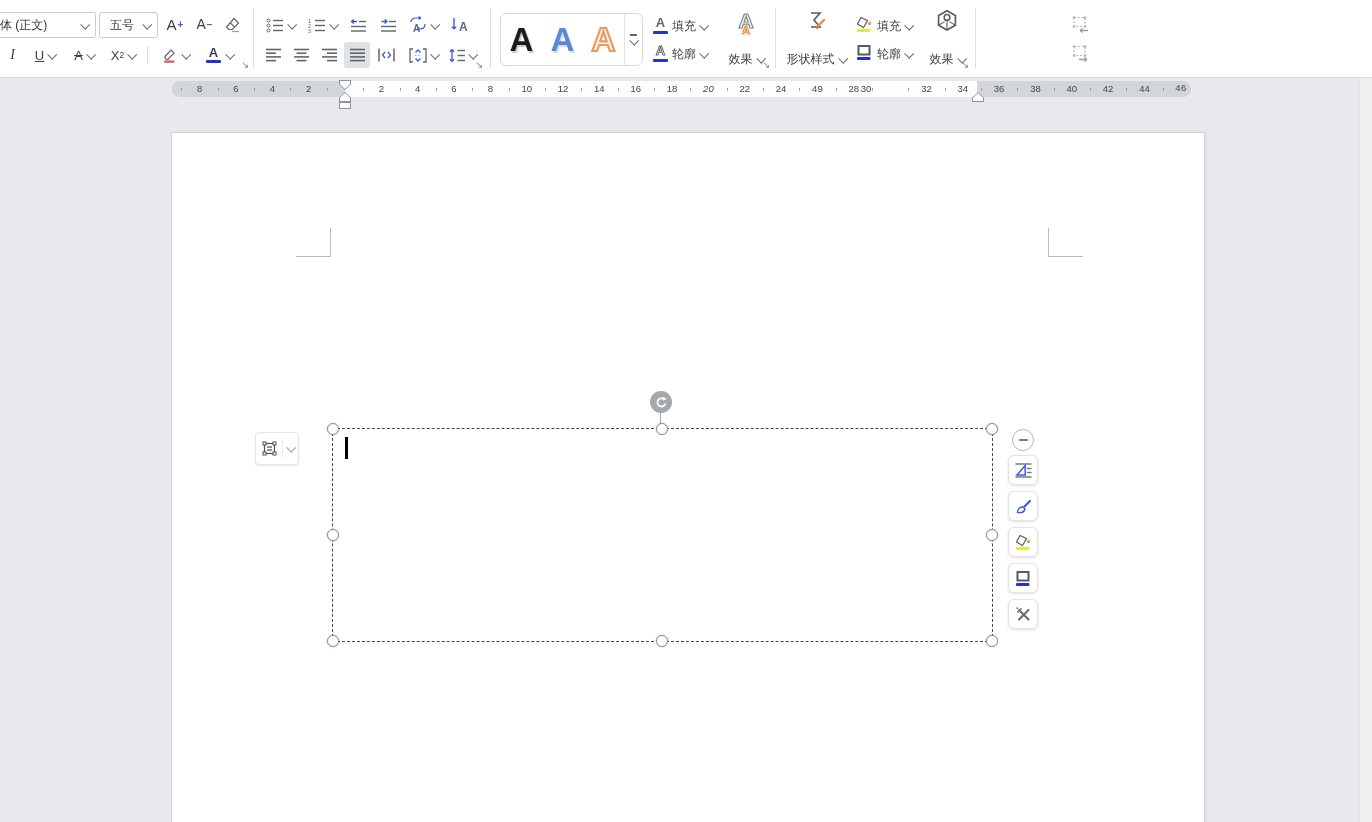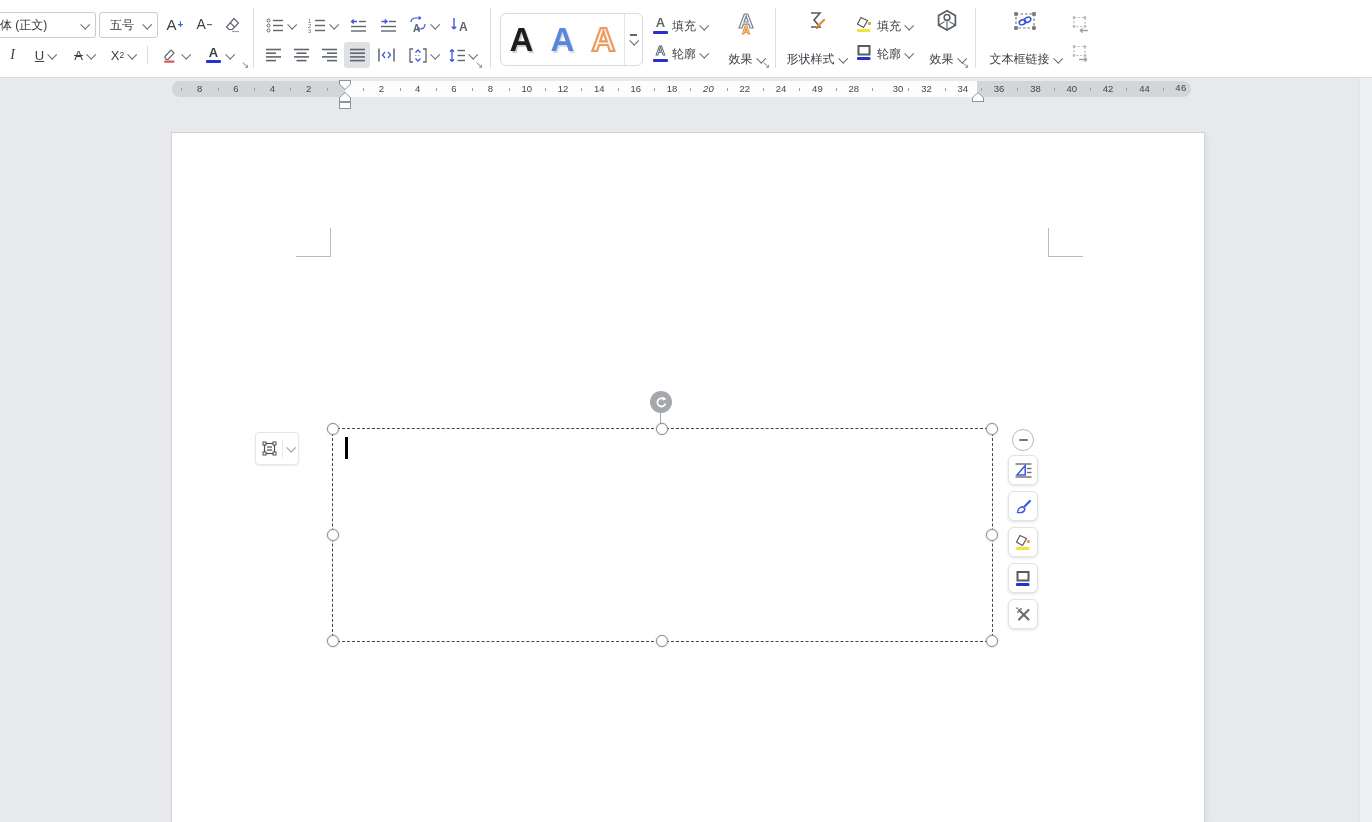--- a/index.html
+++ b/index.html
@@ -382,37 +382,20 @@
             <span>效果</span>
             <span class="chev"></span>
           </span>
       </div>
       <div class="launcher" style="left:186px;top:60px;">↘</div>
     </div>
 
     <div class="gsep" style="left:975px;"></div>
 
     <div class="tb-group" style="left:975px;width:160px;">
-      <div class="bigbtn" style="left:8px;top:8px;width:84px;height:60px;">
-        <svg width="28" height="26" viewBox="0 0 28 25">
-          <rect x="5" y="5.5" width="18" height="14" fill="none" stroke="#70767c" stroke-width="1.2" stroke-dasharray="2.5,2"></rect>
-          <rect x="3.2" y="3.7" width="3.6" height="3.6" fill="#70767c"></rect>
-            <rect x="21.2" y="3.7" width="3.6" height="3.6" fill="#70767c"></rect>
-          <rect x="3.2" y="17.7" width="3.6" height="3.6" fill="#70767c"></rect>
-            <rect x="21.2" y="17.7" width="3.6" height="3.6" fill="#70767c"></rect>
-          <g transform="rotate(-25 14 12.5)">
-            <ellipse cx="11.2" cy="12.5" rx="3.4" ry="2.4" fill="none" stroke="#2f55d4" stroke-width="1.5"></ellipse>
-            <ellipse cx="16.8" cy="12.5" rx="3.4" ry="2.4" fill="none" stroke="#2f55d4" stroke-width="1.5"></ellipse>
-          </g>
-        </svg>
-        <span class="lbl">
-            <span>文本框链接</span>
-            <span class="chev"></span>
-          </span>
-      </div>
       <div class="btn disabled" style="left:92px;top:11px;width:26px;height:26px;">
         <svg width="22" height="22" viewBox="0 0 22 22">
           <rect x="5" y="4.5" width="11" height="9" fill="none" stroke="#b3b7bb" stroke-width="1.2" stroke-dasharray="2,1.8"></rect>
           <rect x="3.8" y="3.3" width="2.4" height="2.4" fill="#b3b7bb"></rect>
             <rect x="14.8" y="3.3" width="2.4" height="2.4" fill="#b3b7bb"></rect>
           <rect x="3.8" y="12.3" width="2.4" height="2.4" fill="#b3b7bb"></rect>
             <rect x="14.8" y="12.3" width="2.4" height="2.4" fill="#b3b7bb"></rect>
           <path d="M19 17.5 H11 M11 17.5 l2.6 -2 M11 17.5 l2.6 2" fill="none" stroke="#9aa0a5" stroke-width="1.4"></path>
         </svg>
       </div>
@@ -445,21 +428,21 @@
         <span class="rnum" style="left: 526.7px;">10</span>
         <span class="rnum" style="left: 563.04px;">12</span>
         <span class="rnum" style="left: 599.38px;">14</span>
         <span class="rnum" style="left: 635.72px;">16</span>
         <span class="rnum" style="left: 672.06px;">18</span>
         <span class="rnum" style="left: 708.4px; font-style: italic;">20</span>
         <span class="rnum" style="left: 744.74px;">22</span>
         <span class="rnum" style="left: 781.08px;">24</span>
         <span class="rnum" style="left: 817.42px;">49</span>
         <span class="rnum" style="left: 853.76px;">28</span>
-        <span class="rnum" style="left: 898px;">30</span>
+        <span class="rnum" style="left: 866px;">30</span>
         <span class="rnum" style="left: 926.44px;">32</span>
         <span class="rnum" style="left: 962.78px;">34</span>
         <span class="rnum" style="left: 999.12px;">36</span>
         <span class="rnum" style="left: 1035.46px;">38</span>
         <span class="rnum" style="left: 1071.8px; text-align: right;">40</span>
         <span class="rnum" style="left: 1108.14px;">42</span>
         <span class="rnum" style="left: 1144.48px;">44</span>
         <span class="rnum" style="left: 1180.82px; font-family: Liberation Mono, monospace;">46</span>
         <span class="rtick" style="left: 181.47px;"></span>
         <span class="rtick" style="left: 217.81px;"></span>

